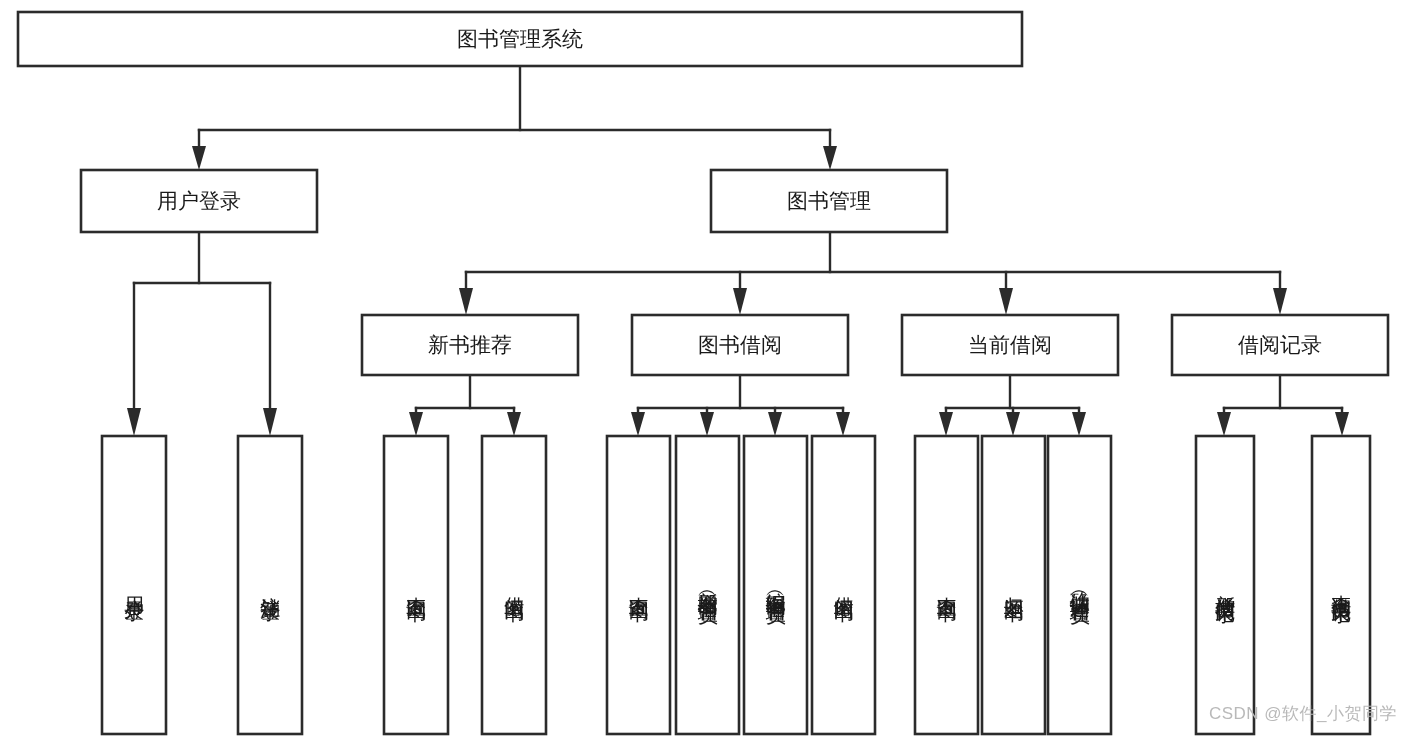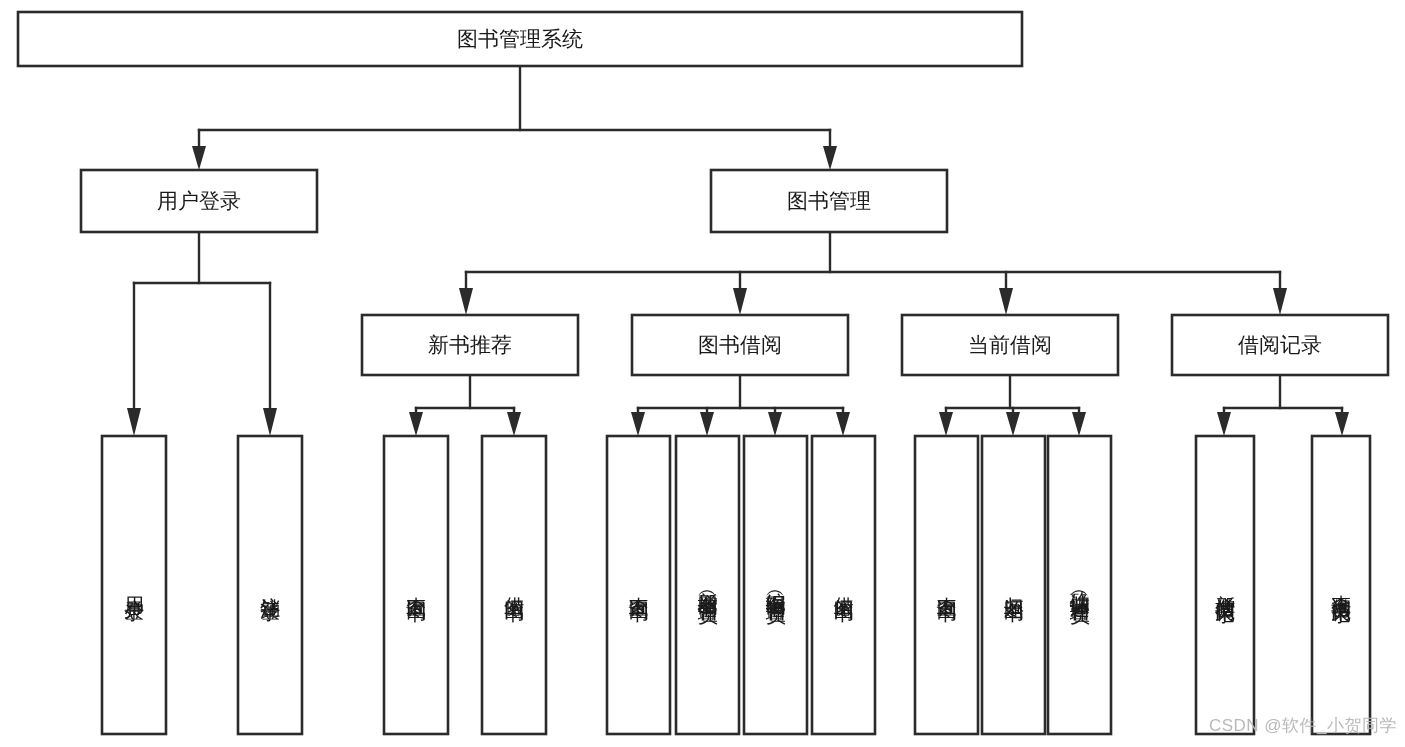--- a/index.html
+++ b/index.html
@@ -58,21 +58,21 @@
     letter-spacing: 2px;
     display: flex;
     align-items: center;
     justify-content: center;
     white-space: nowrap;
     pointer-events: none;
   }
   #watermark {
     position: absolute;
     right: 8px;
-    bottom: 10px;
+    bottom: 22px;
     font-family: "Liberation Sans", "DejaVu Sans", sans-serif;
     font-size: 17px;
     color: #b9b9b9;
     letter-spacing: 0.5px;
     white-space: nowrap;
   }
 </style>
 </head>
 <body>
 

